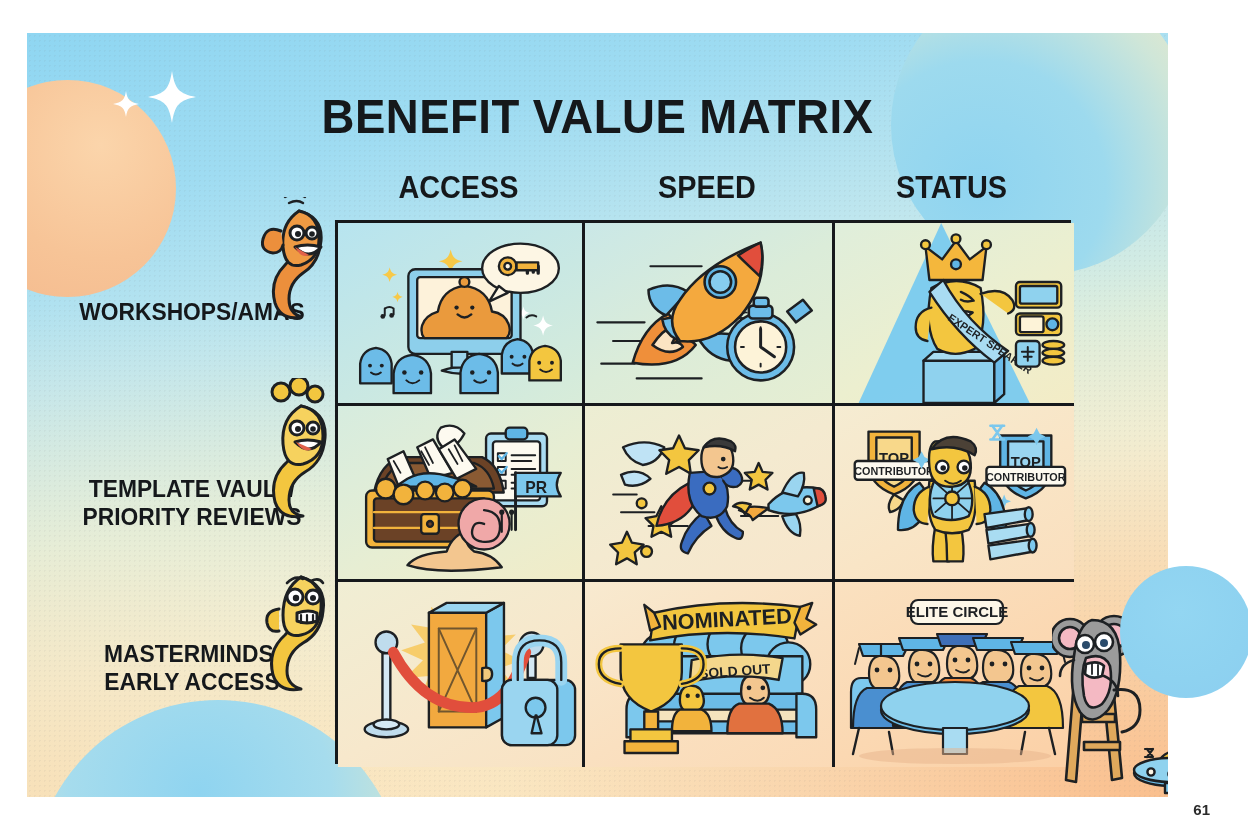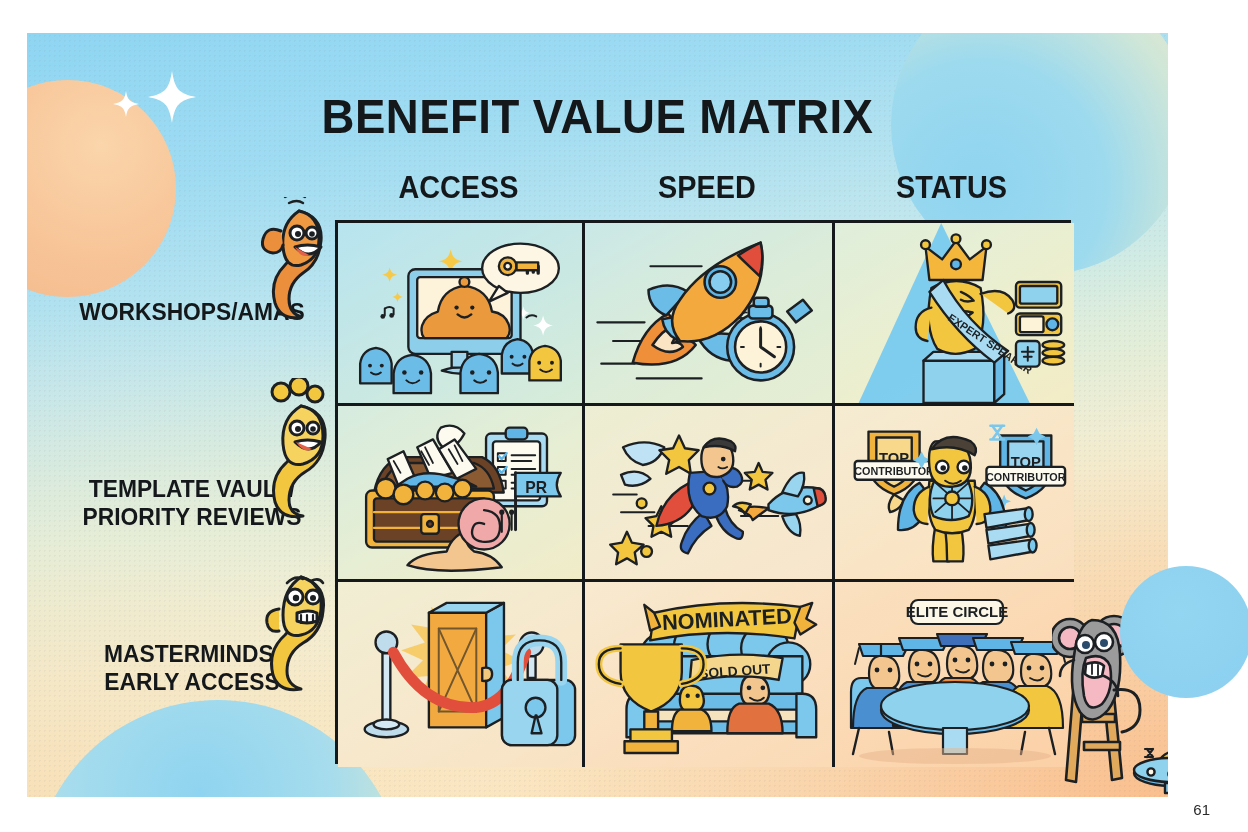--- a/index.html
+++ b/index.html
@@ -108,21 +108,21 @@
   .bg-t1 { background: linear-gradient(150deg,#f0eed4 0%,#f7e8cc 55%,#f9e2c3 100%); }
   .bg-t2 { background: linear-gradient(150deg,#f8ead0 0%,#fae0c0 55%,#fbdab6 100%); }
   .bg-t3 { background: linear-gradient(150deg,#fae1c0 0%,#fbd8b2 55%,#fbd0a6 100%); }
 
   
   .mascot { position:absolute; }
   .mascot svg { display:block; }
 
   .pagenum {
     position:absolute; right:38px; bottom:14px;
-    font-size:15px; color:#2b2b2b; font-weight:400;
+    font-size:15px; color:#2b2b2b; font-weight:700;
   }
 </style>
 </head>
 <body>
 
 <div id="stage">
 
   <div class="slide">
     <div class="grain"></div>
 

